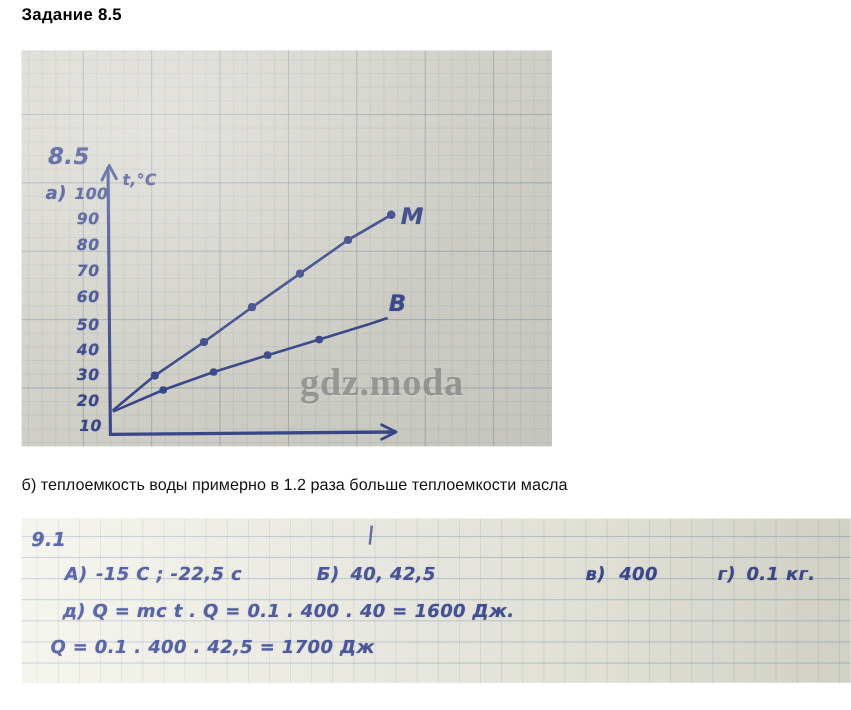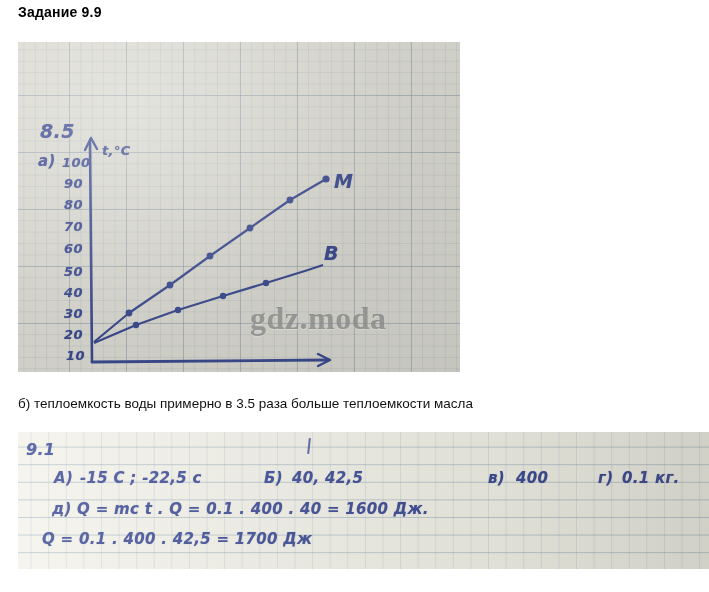--- a/index.html
+++ b/index.html
@@ -149,21 +149,21 @@
     background: #2b3b8c;
     transform: rotate(6deg);
     opacity: 0.85;
   }
 </style>
 </head>
 <body>
 
 <div class="page">
 
-  <div class="task-title">Задание 9.9</div>
+  <div class="task-title">Задание 8.5</div>
 
   <div class="photo-graph">
     <div class="paper"></div>
 
     <svg class="ink" viewBox="0 0 442 330">
 
       <path d="M72 98 L74 320" stroke="#2f3f8f" stroke-width="2.6" fill="none" stroke-linecap="round"></path>
       <path d="M73 96 L67 108 M73 96 L79 107" stroke="#2f3f8f" stroke-width="2.4" fill="none" stroke-linecap="round"></path>
 
       <path d="M74 320 L310 318" stroke="#2f3f8f" stroke-width="2.8" fill="none" stroke-linecap="round"></path>
@@ -201,21 +201,21 @@
     <div class="hand small" style="left:46px; top:222px;">50</div>
     <div class="hand small" style="left:46px; top:243px;">40</div>
     <div class="hand small" style="left:46px; top:264px;">30</div>
     <div class="hand small" style="left:46px; top:285px;">20</div>
     <div class="hand small" style="left:48px; top:306px;">10</div>
 
     <div class="wm">gdz.moda</div>
     <div class="paper-shade"></div>
   </div>
 
-  <div class="answer-b">б) теплоемкость воды примерно в 3.5 раза больше теплоемкости масла</div>
+  <div class="answer-b">б) теплоемкость воды примерно в 1.2 раза больше теплоемкости масла</div>
 
   <div class="photo-note">
     <div class="note-paper"></div>
 
     <div class="note-hand lbl" style="left:8px;  top:8px;">9.1</div>
     <div class="tickmark" style="left:290px; top:6px;"></div>
 
     <div class="note-hand" style="left:36px;  top:37px;">A)</div>
     <div class="note-hand" style="left:62px;  top:37px;">-15 C ;   -22,5 c</div>
     <div class="note-hand" style="left:246px; top:37px;">Б)</div>

